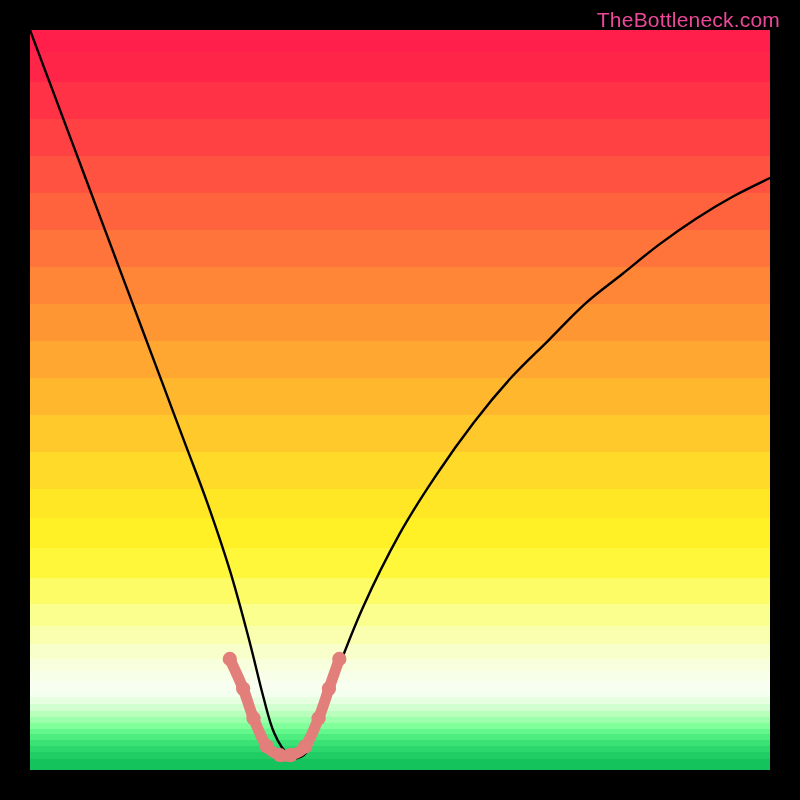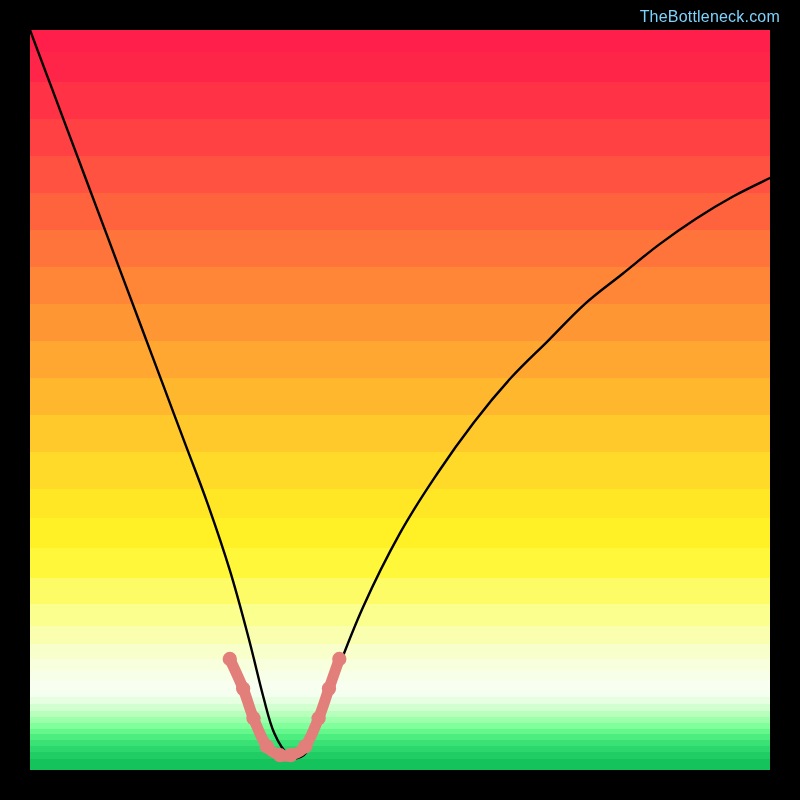--- a/index.html
+++ b/index.html
@@ -36,22 +36,22 @@
   }
   .gradient-stack .band {
     position: absolute;
     left: 0;
     width: 100%;
   }
   .watermark {
     position: absolute;
     top: 8px;
     right: 20px;
-    color: #7dd3fc;
-    font-size: 16px;
+    color: #ec4899;
+    font-size: 21px;
     font-weight: 500;
     letter-spacing: 0.2px;
     white-space: nowrap;
   }
   svg.curve-layer {
     position: absolute;
     left: 0;
     top: 0;
     width: 100%;
     height: 100%;

